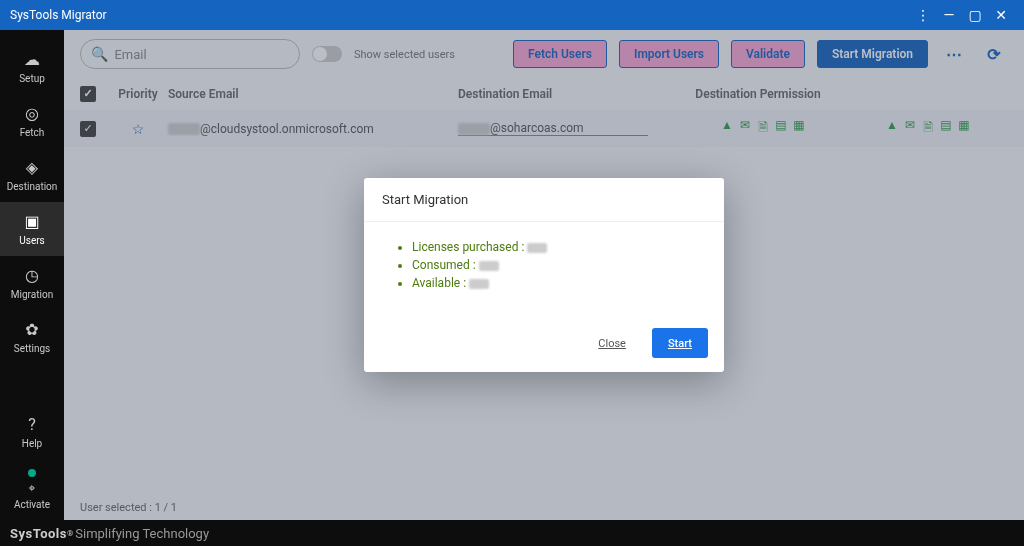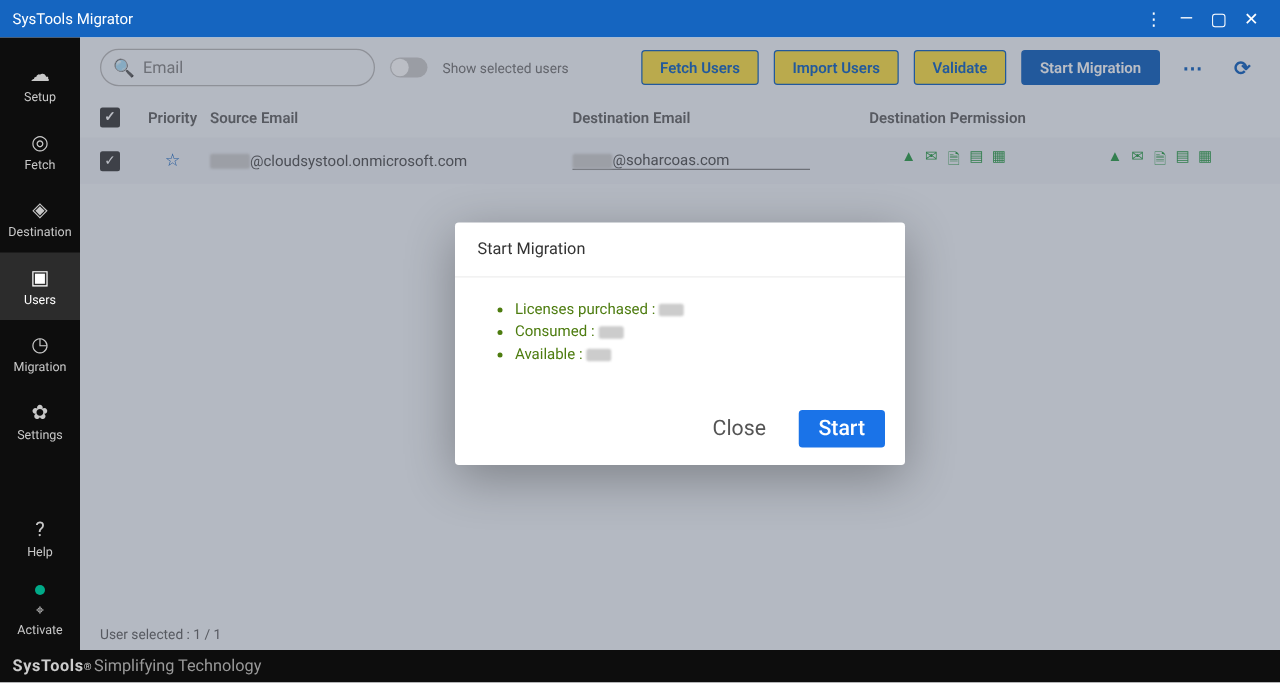--- a/index.html
+++ b/index.html
@@ -20,21 +20,21 @@
 
 .content { flex: 1; background: #f5f7fa; display: flex; flex-direction: column; position: relative; }
 
 .toolbar { height: 48px; display: flex; align-items: center; padding: 0 16px; gap: 12px; }
 .search { flex: 0 0 220px; height: 30px; border: 1px solid #bbb; border-radius: 15px; display: flex; align-items: center; padding: 0 10px; color: #888; font-size: 13px; background: #f5f7fa; }
 .search .sicon { margin-right: 6px; font-size: 14px; }
 .toggle { width: 30px; height: 16px; border-radius: 8px; background: #ccc; position: relative; }
 .toggle::after { content: ""; position: absolute; left: 1px; top: 1px; width: 14px; height: 14px; border-radius: 50%; background: #fff; }
 .toggle-label { font-size: 11px; color: #777; }
 .toolbar .grow { flex: 1; }
-.btn { height: 28px; padding: 0 14px; border: 1px solid #1565c0; border-radius: 3px; background: #fde047; color: #1565c0; font-size: 12px; font-weight: 600; cursor: pointer; }
+.btn { height: 28px; padding: 0 14px; border: 1px solid #1565c0; border-radius: 3px; background: #f9a8d4; color: #1565c0; font-size: 12px; font-weight: 600; cursor: pointer; }
 .btn.primary { background: #1565c0; color: #fff; }
 .more-btn, .refresh-btn { width: 28px; height: 28px; display: flex; align-items: center; justify-content: center; color: #1565c0; cursor: pointer; font-size: 16px; font-weight: bold; }
 
 .table { font-size: 12px; color: #555; }
 .thead { display: flex; align-items: center; padding: 8px 16px; font-weight: 600; color: #666; }
 .trow { display: flex; align-items: center; padding: 8px 16px; background: #eef1f6; }
 .col-check { width: 28px; }
 .col-priority { width: 60px; text-align: center; }
 .col-srcemail { width: 290px; }
 .col-dstemail { width: 220px; }
@@ -50,21 +50,21 @@
 .statusbar { position: absolute; bottom: 0; left: 0; right: 0; height: 26px; display: flex; align-items: center; padding: 0 16px; font-size: 11px; color: #666; background: #f5f7fa; text-align: right; }
 
 .overlay { position: absolute; inset: 0; background: rgba(60,70,90,0.35); display: flex; align-items: center; justify-content: center; }
 .dialog { width: 360px; background: #fff; border-radius: 3px; box-shadow: 0 10px 40px rgba(0,0,0,0.3); }
 .dialog-head { padding: 14px 18px; font-size: 13px; color: #333; border-bottom: 1px solid #eee; }
 .dialog-body { padding: 18px 24px 24px 32px; font-size: 12px; color: #4d7c0f; }
 .dialog-body ul { list-style: disc; padding-left: 16px; }
 .dialog-body li { margin-bottom: 4px; }
 .dialog-body .mask { display: inline-block; width: 20px; height: 10px; background: #ccc; border-radius: 2px; vertical-align: middle; filter: blur(1px); }
 .dialog-foot { padding: 10px 16px 14px; display: flex; justify-content: flex-end; gap: 10px; }
-.dbtn { height: 30px; padding: 0 16px; border-radius: 3px; font-size: 17px; cursor: pointer; border: none; }
+.dbtn { height: 30px; padding: 0 16px; border-radius: 3px; font-size: 11px; cursor: pointer; border: none; text-decoration: underline; }
 .dbtn.close { background: #fff; color: #555; }
 .dbtn.start { background: #1a73e8; color: #fff; font-weight: 500; }
 
 .footerbar { height: 26px; background: #0d0d0d; color: #ccc; display: flex; align-items: center; padding: 0 10px; font-size: 10px; }
 .footerbar .brand { font-weight: 700; font-size: 13px; letter-spacing: 0.5px; }
 .footerbar .sub { font-size: 13px; margin-left: 2px; color: #999; }
 </style>
 </head>
 <body>
 

